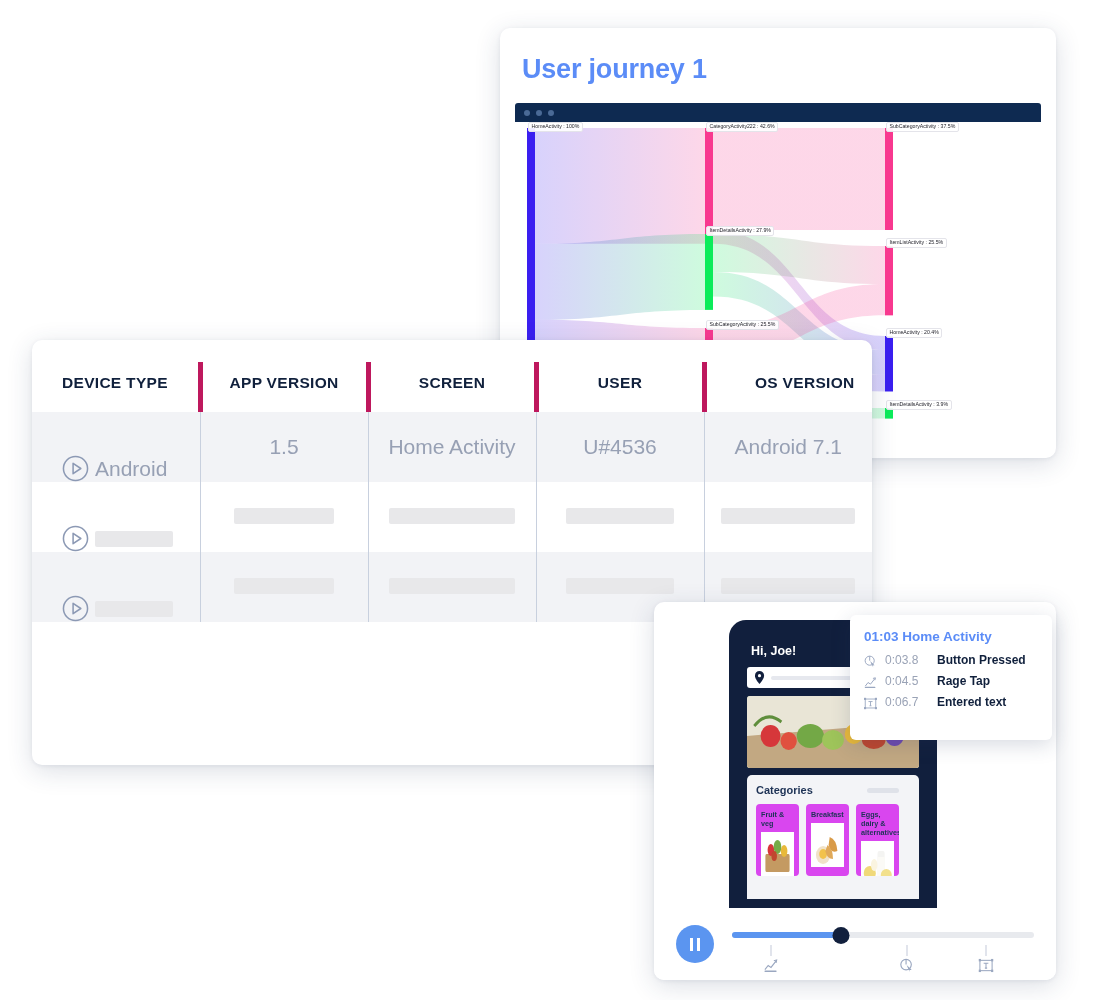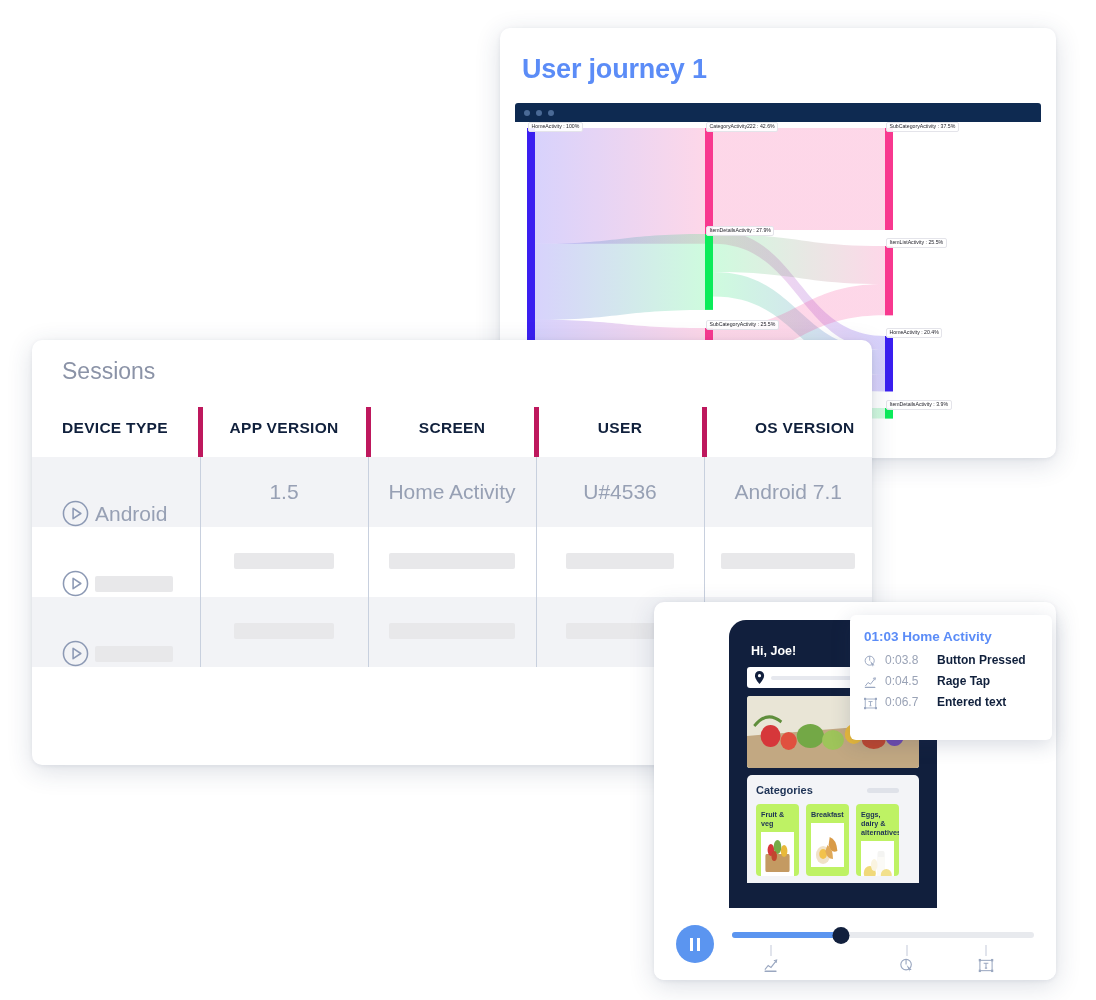--- a/index.html
+++ b/index.html
@@ -84,28 +84,28 @@
     border-radius: 3px; display: flex; align-items: center; padding-left: 7px;
   }
   .pin { width: 11px; height: 13px; }
   .search-line { height: 4px; background: #e6e8ee; border-radius: 2px; flex: 1; margin: 0 8px 0 6px; }
   .hero {
     margin: 8px 10px 0 10px; height: 72px; border-radius: 3px; overflow: hidden;
     position: relative; background: #b9c3a0;
   }
   .cat-panel {
     margin: 7px 10px 0 10px; background: #f3f4f7;
-    border-radius: 5px 5px 0 0; padding: 9px 20px 0 9px; height: 108px;
+    border-radius: 5px 5px 0 0; padding: 9px 20px 0 9px; height: 124px;
   }
   .cat-head { display: flex; align-items: center; justify-content: space-between; }
   .cat-title { font-size: 11px; font-weight: bold; color: #1d3255; }
   .cat-more { width: 32px; height: 5px; background: #dfe2e9; border-radius: 3px; }
   .cat-row { display: flex; gap: 7px; margin-top: 8px; }
   .cat-card {
-    flex: 1; background: #bef264; border-radius: 4px;
+    flex: 1; background: #d946ef; border-radius: 4px;
     padding: 6px 5px 0 5px; height: 72px; overflow: hidden;
   }
   .cat-card .lbl { font-size: 7.2px; font-weight: bold; color: #1d3255; line-height: 1.25; }
   .cat-img { margin-top: 4px; height: 44px; border-radius: 2px; }
 
   .tooltip {
     position: absolute; left: 196px; top: 13px; width: 202px; height: 125px;
     background: #ffffff; border-radius: 6px;
     box-shadow: 0 5px 20px rgba(40,55,95,0.18);
     padding: 14px 14px 0 14px; z-index: 5;
@@ -222,21 +222,20 @@
           <div class="node-label" style="left: 191px; top: 198px;">SubCategoryActivity : 25.5%</div>
           <div class="node-label" style="left: 371px; top: 0px;">SubCategoryActivity : 37.5%</div>
           <div class="node-label" style="left: 371px; top: 116px;">ItemListActivity : 25.5%</div>
           <div class="node-label" style="left: 371px; top: 206px;">HomeActivity : 20.4%</div>
           <div class="node-label" style="left: 371px; top: 278px;">ItemDetailsActivity : 3.9%</div>
         </div>
     </div>
   </div>
 
   <div class="card" id="users-card">
-    <div class="users-sub">Sessions</div>
 
     <table class="tbl">
       <thead>
         <tr>
           <th>DEVICE TYPE</th>
           <th>APP VERSION</th>
           <th>SCREEN</th>
           <th>USER</th>
           <th>OS VERSION</th>
         </tr>

